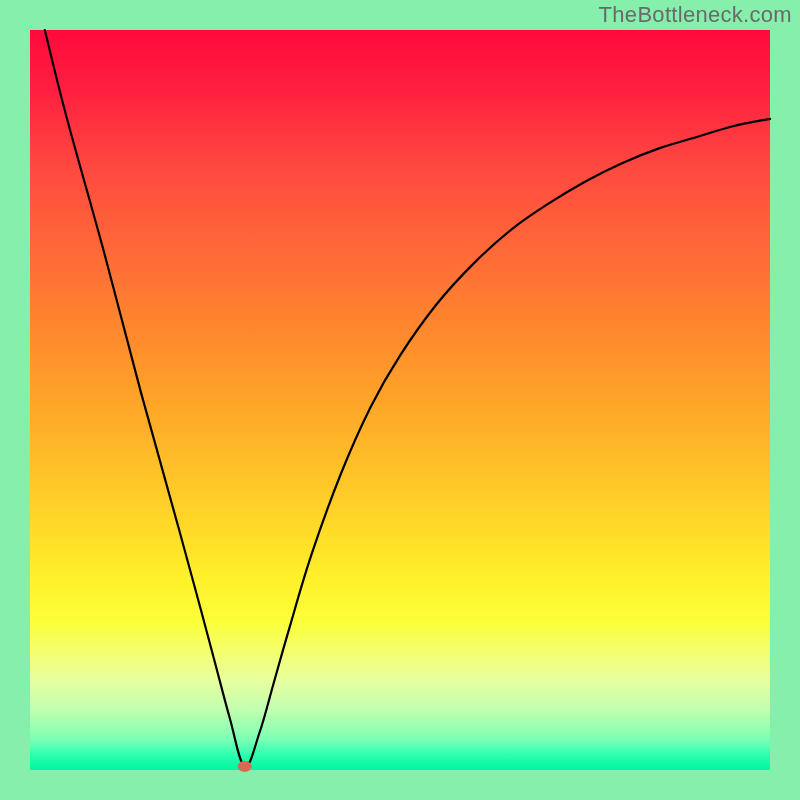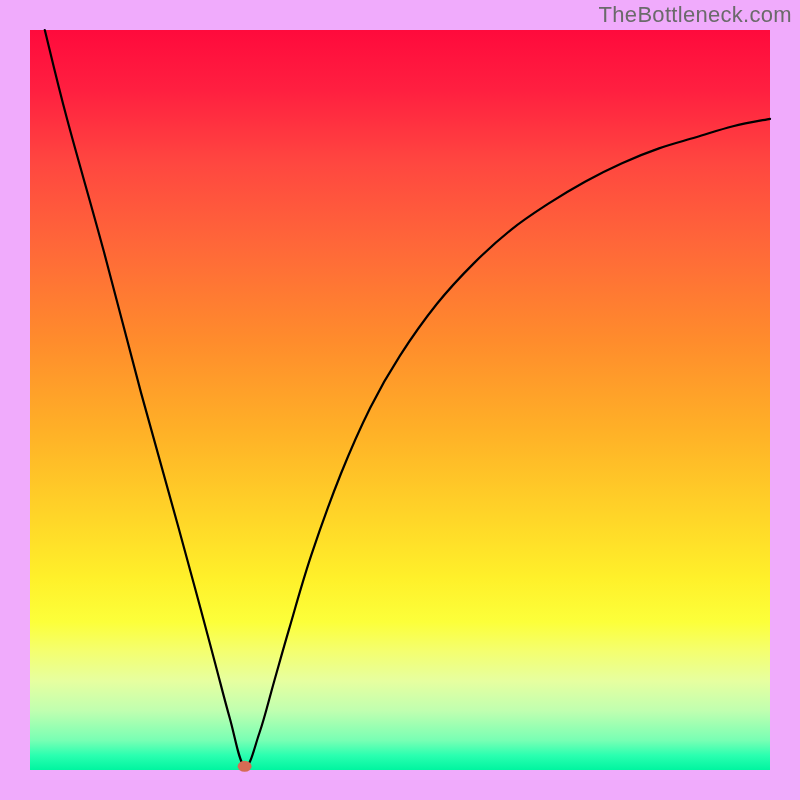--- a/index.html
+++ b/index.html
@@ -8,21 +8,21 @@
     width: 800px;
     height: 800px;
     overflow: hidden;
     background: #000;
     font-family: Arial, Helvetica, sans-serif;
   }
   .frame {
     position: relative;
     width: 800px;
     height: 800px;
-    background: #f0abfc;
+    background: #86efac;
   }
   .plot-area {
     position: absolute;
     left: 30px;
     top: 30px;
     width: 740px;
     height: 740px;
     background: linear-gradient(
       to bottom,
       #ff0a3c 0%,

